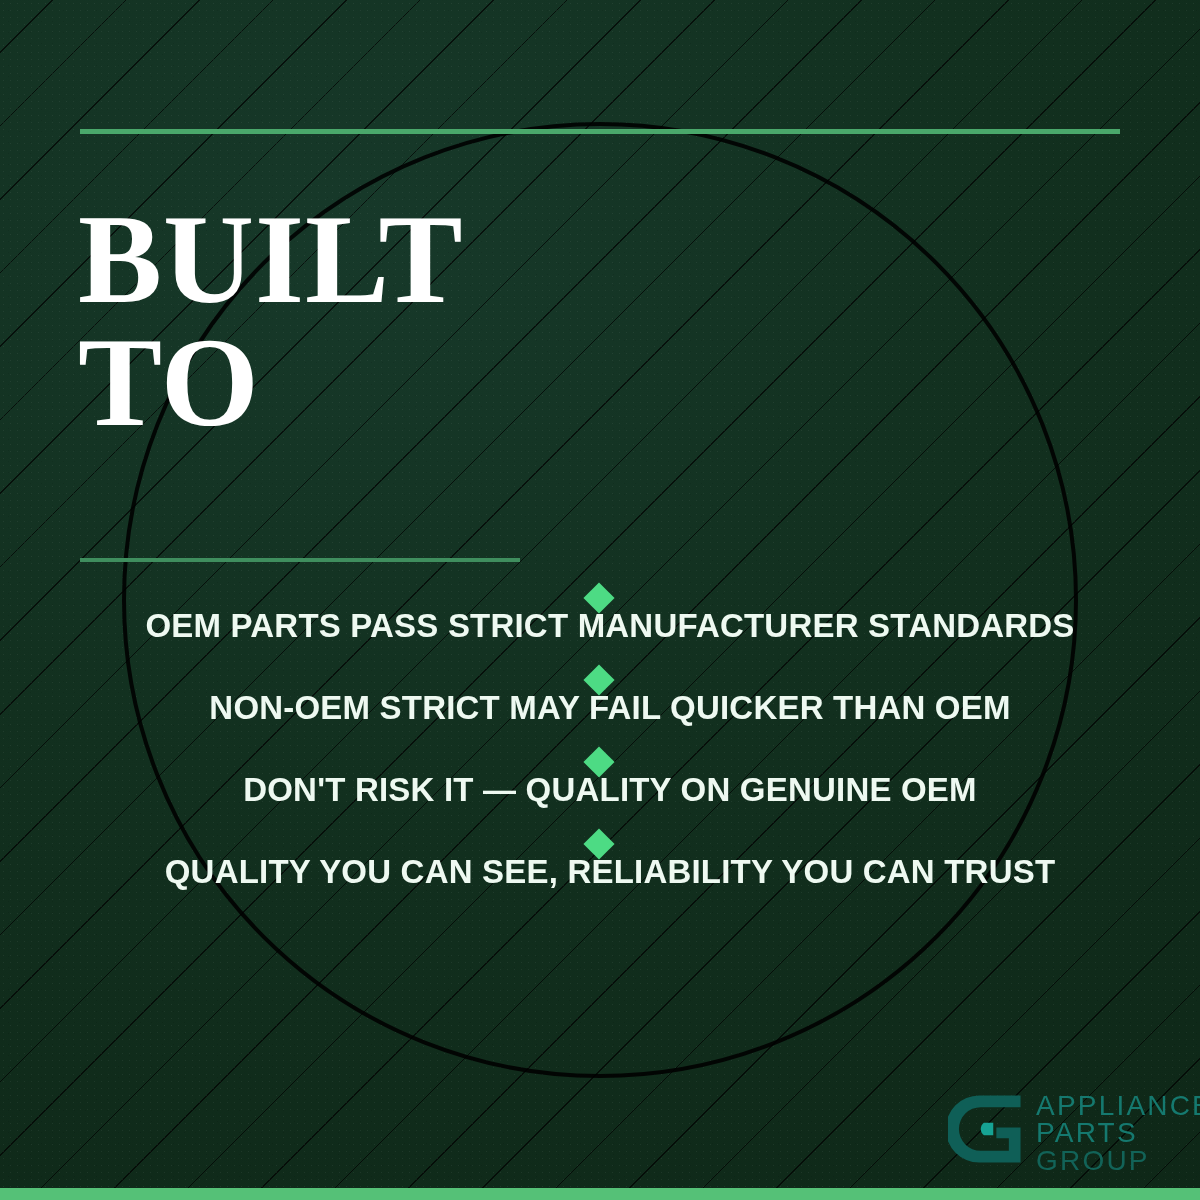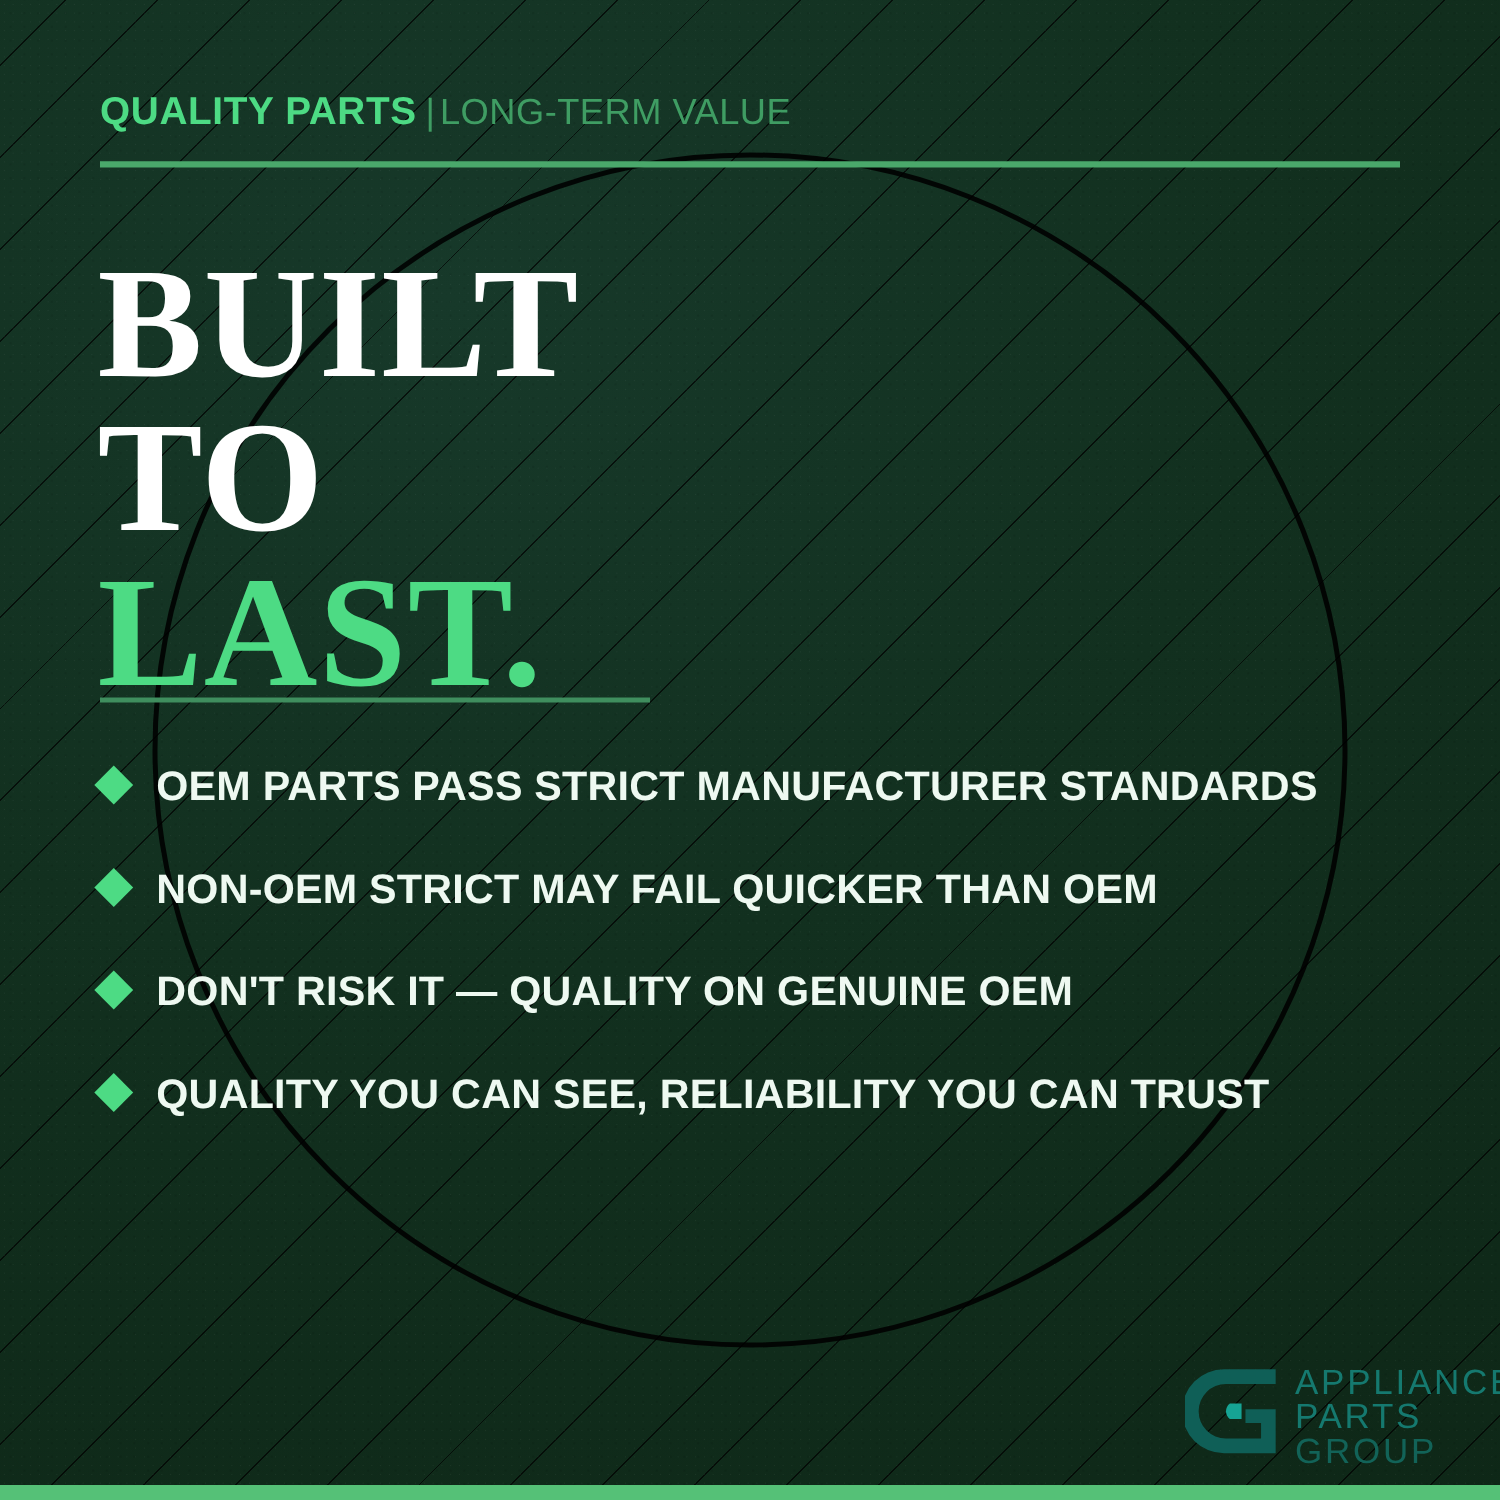--- a/index.html
+++ b/index.html
@@ -127,20 +127,21 @@
   .bullets {
     position: absolute;
     left: 80px;
     top: 587px;
     width: 1060px;
   }
   .bullet-row {
     display: flex;
     align-items: center;
     height: 82px;
+    flex-direction: column;
   }
   .bullet-mark {
     width: 22px;
     height: 22px;
     background: #4ddb84;
     transform: rotate(45deg);
     flex: 0 0 auto;
     margin-right: 23px;
   }
   .bullet-text {
@@ -193,30 +194,26 @@
 
 <div id="poster">
 
   <div class="bg-base"></div>
   <div class="bg-diagonals"></div>
   <div class="bg-noise"></div>
   <div class="bg-circle"></div>
 
   <div class="content">
 
-    <div class="kicker">
-      <span class="kicker-strong">QUALITY PARTS</span><span class="kicker-sep">|</span><span class="kicker-light">LONG-TERM VALUE</span>
-    </div>
 
     <div class="rule-top"></div>
 
     <div class="headline">
       <span class="l1">BUILT</span>
       <span class="l2">TO</span>
-      <span class="l3">LAST.</span>
     </div>
 
     <div class="rule-mid"></div>
 
     <div class="bullets">
       <div class="bullet-row">
         <span class="bullet-mark"></span>
         <span class="bullet-text">OEM PARTS PASS STRICT MANUFACTURER STANDARDS</span>
       </div>
       <div class="bullet-row">

